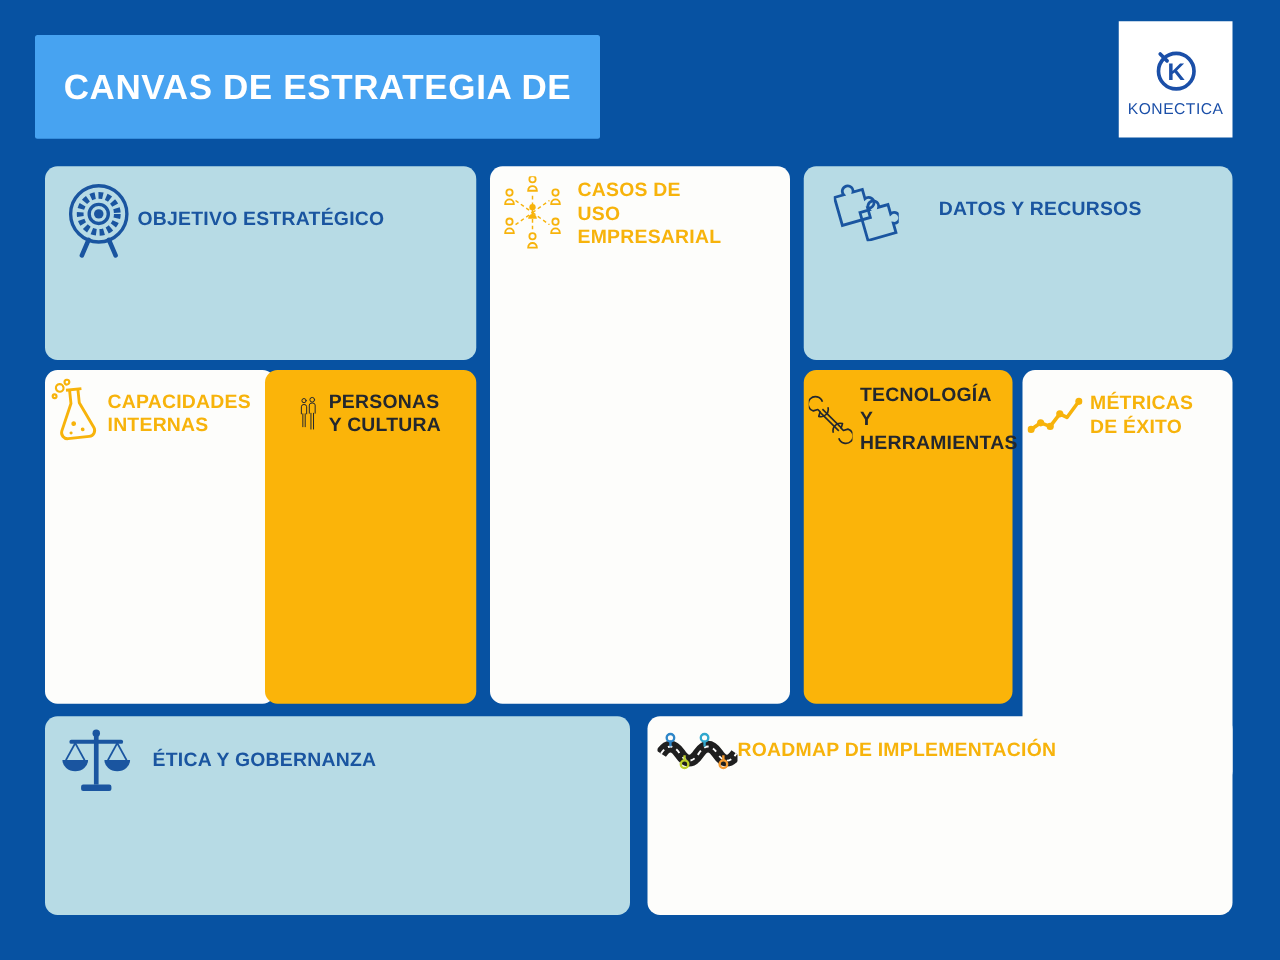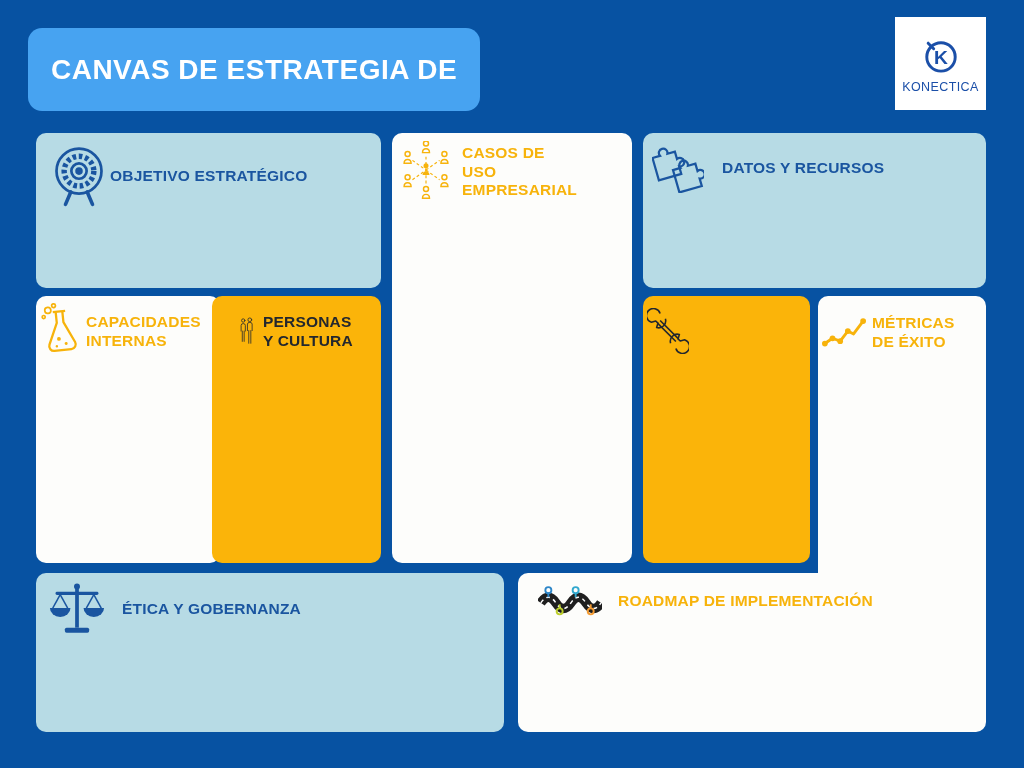--- a/index.html
+++ b/index.html
@@ -10,21 +10,21 @@
     --pin-blue:#2E86C8; --pin-lime:#BCCE2A; --pin-cyan:#31A8CE; --pin-orange:#F59B31;
   }
   html,body{margin:0;padding:0}
   body{
     width:1024px;height:768px;position:relative;overflow:hidden;
     background:var(--bg);
     font-family:"Liberation Sans",sans-serif;
   }
   .title-badge{
     position:absolute;left:28px;top:28px;width:452px;height:83px;
-    background:var(--title-bg);border-radius:14px;
+    background:var(--title-bg);border-radius:2px;
     display:flex;flex-direction:column;justify-content:center;align-items:center;
     color:#FFFFFF;font-weight:bold;font-size:28px;line-height:37px;letter-spacing:.5px;
     text-align:center;
   }
   .logo-card{
     position:absolute;left:895px;top:17px;width:91px;height:93px;background:#FFFFFF;
     display:flex;flex-direction:column;align-items:center;justify-content:center;gap:1px;
   }
   .brand-name{color:var(--logo-blue);font-weight:normal;font-size:12.5px;letter-spacing:.4px}
   .box{position:absolute;border-radius:10px;box-sizing:border-box}
@@ -37,37 +37,37 @@
   .t-yellow{color:var(--heading-yellow)}
   .t-dark{color:var(--heading-dark)}
 
   
   #box-objetivo{left:36px;top:133px;width:345px;height:155px}
   #box-objetivo .hdr{padding:12px 16px;gap:4px}
   #box-casos{left:392px;top:133px;width:240px;height:430px}
   #box-casos .hdr{padding:8px 6px;gap:8px}
   #box-casos h3{max-width:120px}
   #box-datos{left:643px;top:133px;width:343px;height:155px}
-  #box-datos .hdr{padding:10px 9px;gap:18px}
+  #box-datos .hdr{padding:10px 24px;gap:32px}
   #box-capacidades{left:36px;top:296px;width:184px;height:267px}
   #box-capacidades .hdr{padding:6px 4px;gap:4px}
   #box-capacidades h3{max-width:110px}
   #box-personas{left:212px;top:296px;width:169px;height:267px}
   #box-personas .hdr{padding:8px 27px;gap:8px}
   #box-personas h3{max-width:106px}
   #box-tecnologia{left:643px;top:296px;width:167px;height:267px}
   #box-tecnologia .hdr{padding:12px 4px;gap:6px}
   #box-tecnologia h3{max-width:118px}
   #box-metricas{left:818px;top:296px;width:168px;height:331px}
   #box-metricas .hdr{padding:18px 4px;gap:6px}
   #box-metricas h3{max-width:104px}
   #box-etica{left:36px;top:573px;width:468px;height:159px}
   #box-etica .hdr{padding:8px 12px;gap:16px}
   #box-roadmap{left:518px;top:573px;width:468px;height:159px}
-  #box-roadmap .hdr{padding:12px 20px;gap:16px}
+  #box-roadmap .hdr{padding:12px 8px;}
 
   
   .sk-blue{stroke:var(--heading-blue);fill:none}
   .fl-blue{fill:var(--heading-blue)}
   .sk-yellow{stroke:var(--heading-yellow);fill:none}
   .fl-yellow{fill:var(--heading-yellow)}
   .sk-dark{stroke:var(--heading-dark);fill:none}
   .sk-road{stroke:var(--road-black);fill:none}
   .sk-white{stroke:#FFFFFF;fill:none}
   .sk-logo{stroke:var(--logo-blue);fill:none}
@@ -205,20 +205,21 @@
 <section class="box v-yellow" id="box-tecnologia">
   <div class="hdr">
     <svg width="42" height="46" viewBox="0 0 48 48">
       <g class="sk-dark" stroke-width="1.8" stroke-linejoin="round">
         <path d="M15 4 a8 8 0 1 0 -10 10 l5 -1.5 2.5 2.5 -1.5 5 a8 8 0 0 0 10 -10"></path>
         <path d="M33 44 a8 8 0 1 0 10 -10 l-5 1.5 -2.5 -2.5 1.5 -5 a8 8 0 0 0 -10 10"></path>
         <path d="M12 15 L33 36"></path>
           <path d="M15 12 L36 33"></path>
       </g>
     </svg>
+    <h3 class="t-dark">TECNOLOGÍA Y HERRAMIENTAS</h3>
   </div>
 </section>
 
 <section class="box v-white" id="box-metricas">
   <div class="hdr">
     <svg width="44" height="34" viewBox="0 0 46 34">
       <path class="sk-yellow" stroke-width="3" stroke-linejoin="round" stroke-linecap="round" d="M3 28 L11 22.5 L19 25.5 L27 15 L33 18 L43 4.5"></path>
       <g class="fl-yellow">
         <circle cx="3" cy="28" r="3"></circle>
           <circle cx="11" cy="22.5" r="3"></circle>

